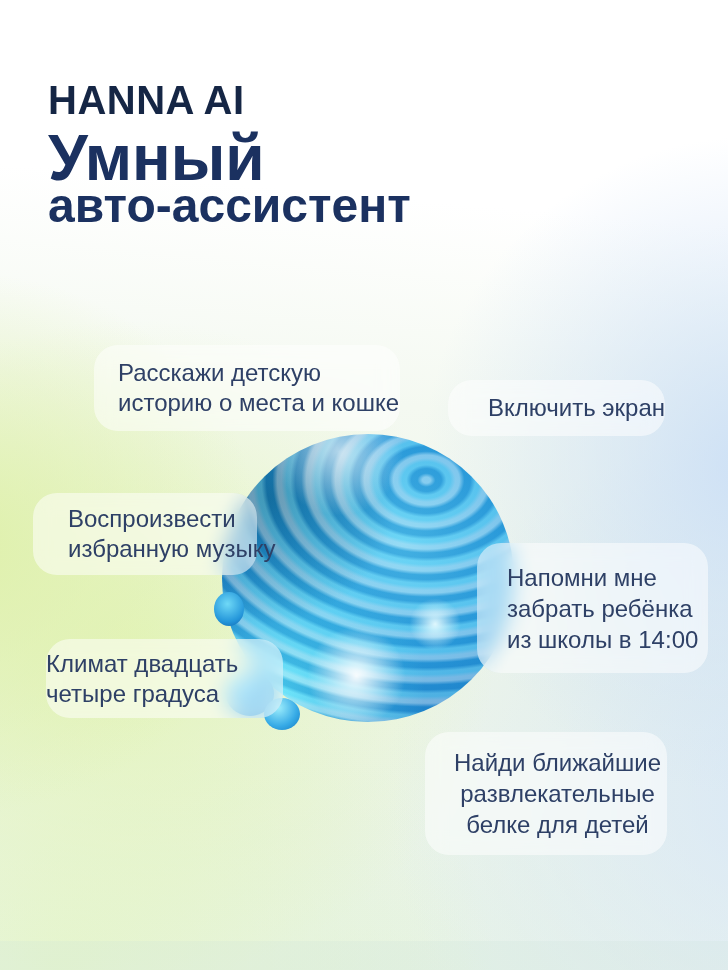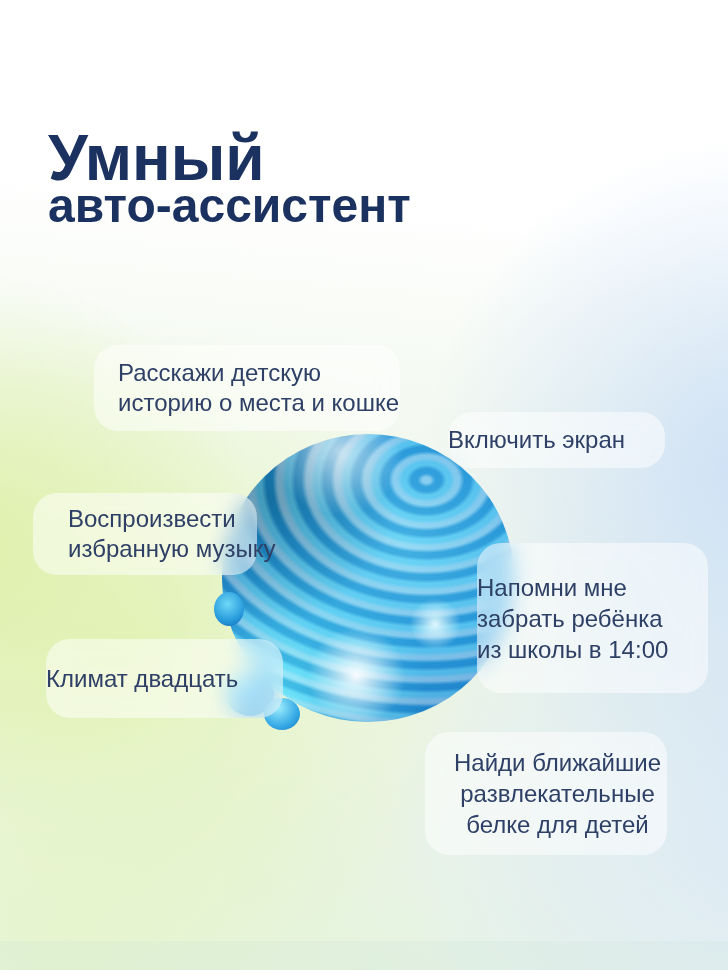--- a/index.html
+++ b/index.html
@@ -58,38 +58,39 @@
     background:rgba(255,255,255,0.52);
     -webkit-backdrop-filter:blur(10px) saturate(1.05);
     backdrop-filter:blur(10px) saturate(1.05);
     color:#2e4066;
     font-size:24px;font-weight:500;line-height:30px;
     display:flex;flex-direction:column;justify-content:center;
     z-index:3;
   }
   .ln{white-space:nowrap;}
   .b-story  {left:94px; top:345px;width:306px;height:86px; padding-left:24px;}
-  .b-screen {left:448px;top:412px;width:217px;height:56px; align-items:flex-start;}
+  .b-screen {left:448px;top:380px;width:217px;height:56px; align-items:flex-end;}
   .b-music  {left:33px; top:493px;width:224px;height:82px; padding-left:35px;}
-  .b-remind {left:477px;top:543px;width:231px;height:150px;line-height:31px;}
+  .b-remind {left:477px;top:543px;width:231px;height:130px;padding-left:30px;line-height:31px;}
   .b-climate{left:46px; top:639px;width:237px;height:79px; }
   .b-route  {left:122px;top:760px;width:265px;height:55px; align-items:center;border-radius:26px;}
   .b-places {left:425px;top:732px;width:242px;height:123px;padding-left:23px;line-height:31px;text-align:center;}
 
   
   .bottom-band{
     position:absolute;left:0;top:941px;width:728px;height:29px;
     background:rgba(203,226,219,0.22);
   }
 </style>
 </head>
 <body>
 
 <div class="stage">
 
+  <div class="t-line t-brand">HANNA AI</div>
   <div class="t-line t-sub1">Умный</div>
   <div class="t-line t-sub2">авто-ассистент</div>
 
   <div class="orb"></div>
   <div class="orb-bump bump1"></div>
   <div class="orb-bump bump2"></div>
   <div class="orb-bump bump3"></div>
 
   <div class="bubble b-story">
     <div class="ln">Расскажи детскую</div>
@@ -106,20 +107,21 @@
   </div>
 
   <div class="bubble b-remind">
     <div class="ln">Напомни мне</div>
     <div class="ln">забрать ребёнка</div>
     <div class="ln">из школы в 14:00</div>
   </div>
 
   <div class="bubble b-climate">
     <div class="ln">Климат двадцать</div>
+    <div class="ln">четыре градуса</div>
   </div>
 
 
   <div class="bubble b-places">
     <div class="ln">Найди ближайшие</div>
     <div class="ln">развлекательные</div>
     <div class="ln">белке для детей</div>
   </div>
 
   <div class="bottom-band"></div>

